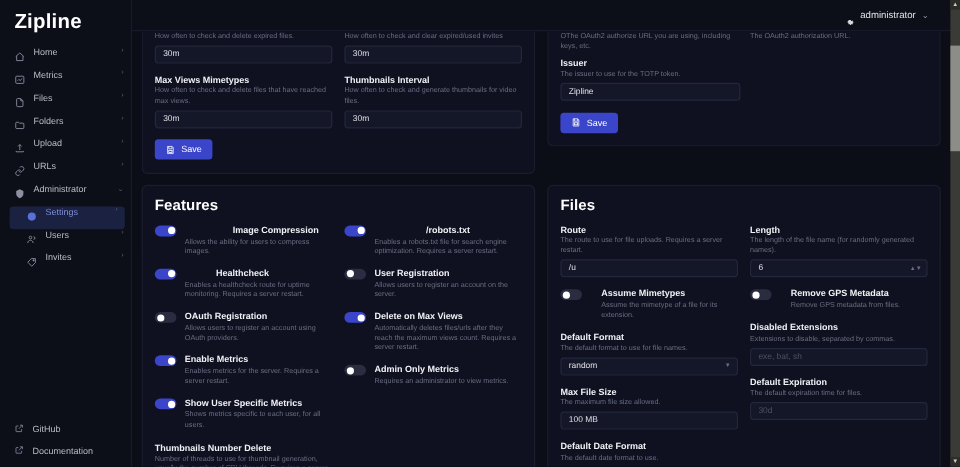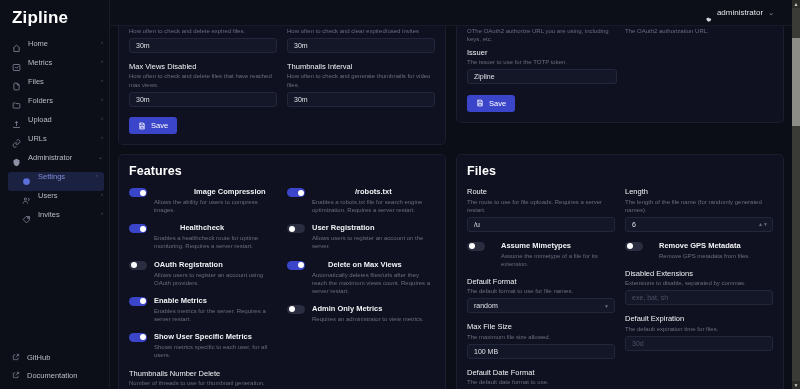--- a/index.html
+++ b/index.html
@@ -74,21 +74,21 @@
     padding: 9px 10px 10px 10px;
     margin-bottom: 9px;
   }
   .card.clipped { border-top: none; border-radius: 0 0 5px 5px; padding-top: 0; }
   .card-title {
     font-size: 12.5px; font-weight: bold; color: #ffffff;
     margin-bottom: 9px; letter-spacing: .1px;
   }
 
   .field { margin-bottom: 9px; }
-  .field-label { font-size: 7.5px; font-weight: normal; color: #f1f2f5; line-height: 1.25; }
+  .field-label { font-size: 7.5px; font-weight: bold; color: #f1f2f5; line-height: 1.25; }
   .field-desc { font-size: 6px; color: #6a6d80; line-height: 1.35; margin-top: 1px; }
   .input {
     margin-top: 3px;
     height: 15px;
     background: #141728;
     border: 1px solid #23273b;
     border-radius: 3px;
     font-size: 7px;
     color: #dfe0e6;
     display: flex; align-items: center;
@@ -308,21 +308,21 @@
 
         <div class="col">
           <div class="card clipped">
             <div class="cols" style="gap:10px;">
               <div class="col">
                 <div class="field">
                   <div class="field-desc">How often to check and delete expired files.</div>
                   <div class="input">30m</div>
                 </div>
                 <div class="field">
-                  <div class="field-label">Max Views Disabled</div>
+                  <div class="field-label">Max Views Mimetypes</div>
                   <div class="field-desc">How often to check and delete files that have reached max views.</div>
                   <div class="input">30m</div>
                 </div>
               </div>
               <div class="col">
                 <div class="field">
                   <div class="field-desc">How often to check and clear expired/used invites</div>
                   <div class="input">30m</div>
                 </div>
                 <div class="field">
@@ -452,21 +452,21 @@
                   <span class="sw-text">
                     <span class="sw-title" style="display:block;">User Registration</span>
                     <span class="sw-desc" style="display:block;padding-left:0;">Allows users to register an account on the server.</span>
                   </span>
                 </div>
                 <div class="sw-row">
                   <span class="sw on">
                       <span class="knob"></span>
                     </span>
                   <span class="sw-text">
-                    <span class="sw-title" style="display:block;margin-left:16px;">Delete on Max Views</span>
+                    <span class="sw-title" style="display:block;">Delete on Max Views</span>
                     <span class="sw-desc" style="display:block;padding-left:0;">Automatically deletes files/urls after they reach the maximum views count. Requires a server restart.</span>
                   </span>
                 </div>
                 <div class="sw-row">
                   <span class="sw">
                       <span class="knob"></span>
                     </span>
                   <span class="sw-text">
                     <span class="sw-title" style="display:block;">Admin Only Metrics</span>
                     <span class="sw-desc" style="display:block;padding-left:0;">Requires an administrator to view metrics.</span>

